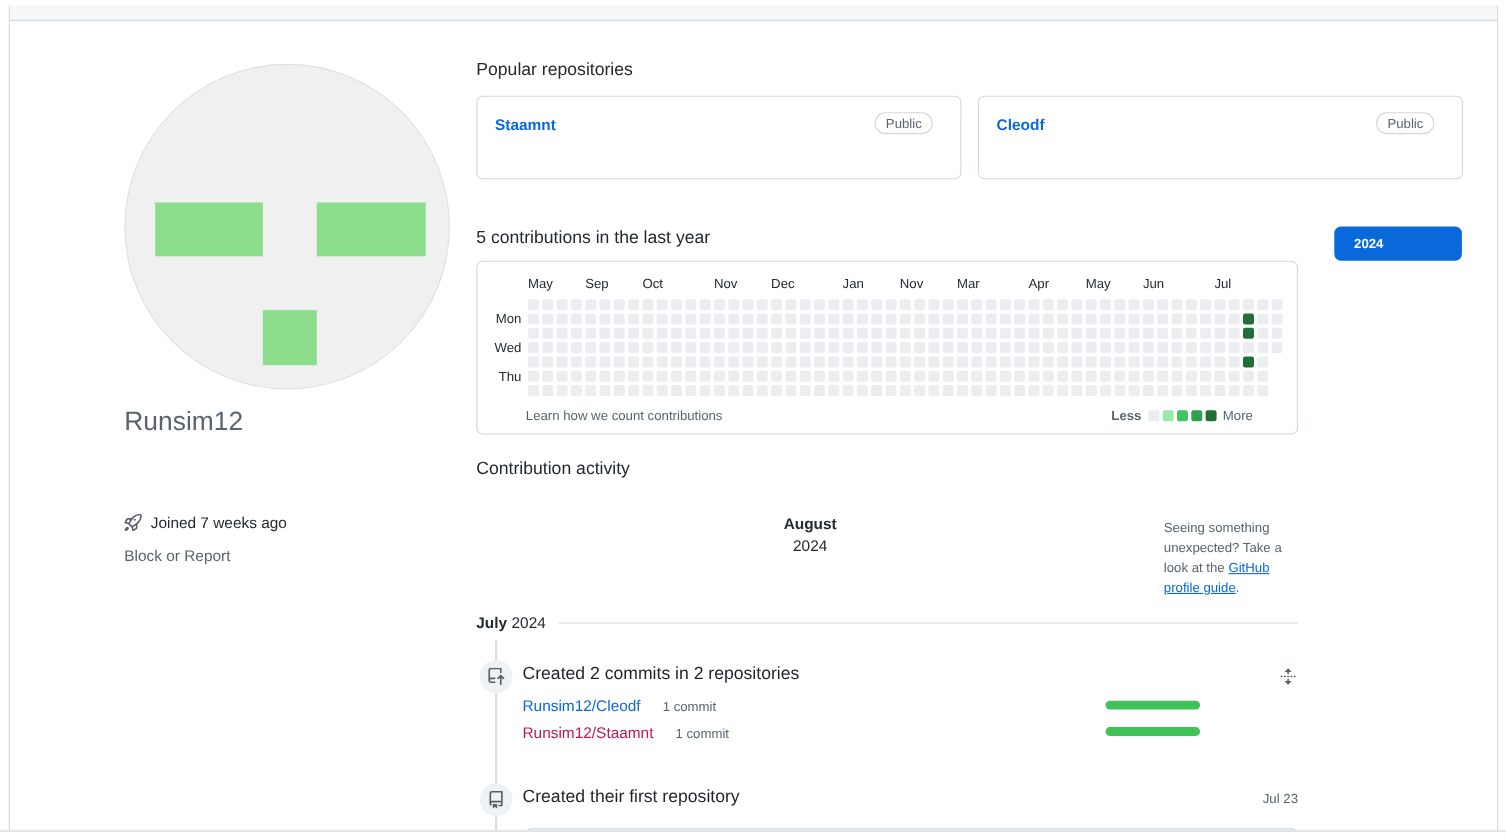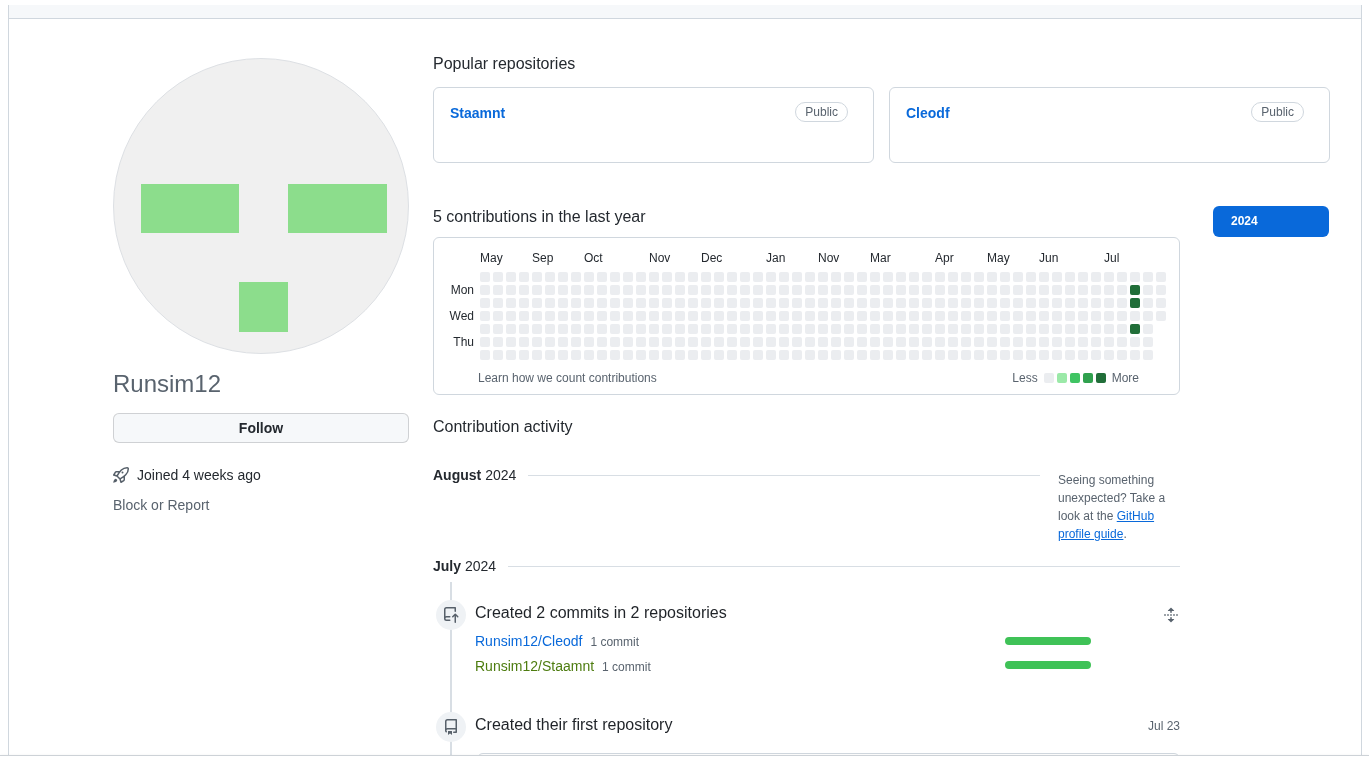--- a/index.html
+++ b/index.html
@@ -43,39 +43,39 @@
   .graph-card { position:absolute; left:433px; top:237px; width:747px; height:158px;
     border:1px solid #d0d7de; border-radius:6px; background:#fff; }
   .month-label { position:absolute; top:14px; font-size:12px; color:#24292f; height:12px; line-height:12px; }
   .day-label { position:absolute; left:6px; width:34px; text-align:right; font-size:12px;
     color:#24292f; height:12px; line-height:12px; }
   .cell { position:absolute; width:10px; height:10px; border-radius:2px; background:#ebedf0; }
   .graph-foot-link { position:absolute; left:44px; top:133px; font-size:12px; color:#59636e; cursor:pointer; }
   .legend { position:absolute; right:40px; top:133px; display:flex; align-items:center; gap:3px;
     font-size:12px; color:#59636e; }
   .legend .sq { width:10px; height:10px; border-radius:2px; }
-  .legend .less { margin-right:3px; } .legend .more { margin-left:3px; }
+  .legend .less { margin-right:3px;font-weight:bold; } .legend .more { margin-left:3px; }
 
   .year-btn { position:absolute; left:1213px; top:206px; width:116px; height:31px;
     background:#0969da; border:none; border-radius:6px; color:#fff; font-size:12px; font-weight:700;
     text-align:left; padding-left:18px; line-height:31px; cursor:pointer; }
 
   
   .tl-month { position:absolute; display:flex; align-items:center; gap:4px; height:14px; }
   .tl-month .m { font-size:14px; font-weight:700; color:#24292f; }
   .tl-month .y { font-size:14px; color:#24292f; }
   .tl-month .rule { flex:1; height:1px; background:#d8dee4; margin-left:8px; }
   .tl-vline { position:absolute; left:450px; top:582px; width:2px; height:180px; background:#d8dee4; }
   .tl-badge { position:absolute; left:436px; width:30px; height:30px; border-radius:50%;
     background:#eff2f5; display:flex; align-items:center; justify-content:center; color:#57606a; }
   .ev-title { position:absolute; left:475px; font-size:16px; color:#1f2328; }
   .unfold-btn { position:absolute; left:1160px; top:604px; width:22px; height:22px; background:none;
     border:none; color:#59636e; cursor:pointer; display:flex; align-items:center; justify-content:center; }
   .commit-row-link { position:absolute; left:475px; font-size:14px; color:#0969da; cursor:pointer; }
-  .commit-count { font-size:12px; color:#59636e; margin-left:8px; }
+  .commit-count { font-size:12px; color:#59636e; margin-left:20px; }
   .commit-bar { position:absolute; left:1005px; width:86px; height:8px; border-radius:4px; background:#3fc257; }
   .ev-date { position:absolute; left:1080px; width:100px; text-align:right; font-size:12px; color:#59636e; }
 
   .aside-note { position:absolute; left:1058px; top:471px; width:124px; font-size:12px;
     line-height:18px; color:#59636e; }
   .aside-note a { color:#0969da; text-decoration:underline; cursor:pointer; }
   .empty-msg { position:absolute; left:433px; top:505px; width:625px; text-align:center;
     font-size:14px; color:#59636e; }
 
   .partial-card { position:absolute; left:477px; top:753px; width:703px; height:12px;
@@ -90,27 +90,26 @@
   <div class="top-strip"></div>
 
   <div class="avatar" style="background: rgb(240, 240, 240);">
     <div class="blk" style="left: 27px; top: 125px; width: 98px; height: 49px; background: rgb(140, 221, 140);"></div>
     <div class="blk" style="left: 174px; top: 125px; width: 99px; height: 49px; background: rgb(140, 221, 140);"></div>
     <div class="blk" style="left: 125px; top: 223px; width: 49px; height: 50px; background: rgb(140, 221, 140);"></div>
   </div>
 
   <div class="username">Runsim12</div>
 
-  <button class="follow-btn">Follow</button>
 
   <div class="joined">
     <svg width="16" height="16" viewBox="0 0 16 16" fill="currentColor">
         <path d="M14.064 0h.186C15.216 0 16 .784 16 1.75v.186a8.752 8.752 0 0 1-2.564 6.186l-.458.459c-.314.314-.641.616-.979.904v3.207c0 .608-.315 1.172-.833 1.49l-2.774 1.707a.749.749 0 0 1-1.11-.418l-.954-3.102a1.214 1.214 0 0 1-.145-.125L3.754 9.816a1.218 1.218 0 0 1-.124-.145L.528 8.717a.749.749 0 0 1-.418-1.11l1.71-2.774A1.748 1.748 0 0 1 3.31 4h3.204c.288-.338.59-.665.904-.979l.459-.458A8.749 8.749 0 0 1 14.064 0ZM8.938 3.623h-.002l-.458.458c-.76.76-1.437 1.598-2.02 2.5l-1.5 2.317 2.143 2.143 2.317-1.5c.902-.583 1.74-1.26 2.499-2.02l.459-.458a7.25 7.25 0 0 0 2.123-5.127V1.75a.25.25 0 0 0-.25-.25h-.186a7.249 7.249 0 0 0-5.125 2.123ZM3.56 14.56c-.732.732-2.334 1.045-3.005 1.148a.234.234 0 0 1-.201-.064.234.234 0 0 1-.064-.201c.103-.671.416-2.273 1.15-3.003a1.502 1.502 0 1 1 2.12 2.12Zm6.94-3.935c-.088.06-.177.118-.266.175l-2.35 1.521.548 1.783 1.949-1.2a.25.25 0 0 0 .119-.213ZM3.678 8.116 5.2 5.766c.058-.09.117-.178.176-.266H3.309a.25.25 0 0 0-.213.119l-1.2 1.95ZM10.5 5.5a1 1 0 1 1-2 0 1 1 0 0 1 2 0Z"></path>
       </svg>
-    <span>Joined 4 weeks ago</span>
+    <span>Joined 7 weeks ago</span>
   </div>
 
   <div class="block-report">Block or Report</div>
 
   <div class="h-section" style="left:433px; top:55px;">Popular repositories</div>
 
   <div class="repo-card" style="left:433px;">
     <span class="rname">Staamnt</span>
     <span class="badge">Public</span>
   </div>
@@ -518,21 +517,21 @@
           <span class="sq" style="background: rgb(64, 196, 99);"></span>
           <span class="sq" style="background: rgb(48, 161, 78);"></span>
           <span class="sq" style="background: rgb(33, 110, 57);"></span>
         </span>
       <span class="more">More</span>
     </div>
   </div>
 
   <div class="h-section" style="left:433px; top:418px;">Contribution activity</div>
 
-  <div class="tl-month" style="left:433px; top:468px; width:607px;">
+  <div class="tl-month" style="left:433px; top:468px; width:607px;flex-direction:column;">
     <span class="m">August</span>
     <span class="y">2024</span>
     <span class="rule"></span>
   </div>
 
   <div class="aside-note">
     <span>Seeing something unexpected? Take a look at the </span><a>GitHub profile guide</a><span>.</span>
   </div>
 
 
@@ -555,21 +554,21 @@
         <path d="m8.177.677 2.896 2.896a.25.25 0 0 1-.177.427H8.75v1.25a.75.75 0 0 1-1.5 0V4H5.104a.25.25 0 0 1-.177-.427L7.823.677a.25.25 0 0 1 .354 0ZM7.25 10.75a.75.75 0 0 1 1.5 0V12h2.146a.25.25 0 0 1 .177.427l-2.896 2.896a.25.25 0 0 1-.354 0l-2.896-2.896A.25.25 0 0 1 5.104 12H7.25v-1.25Zm-5-2a.75.75 0 0 0 0-1.5h-.5a.75.75 0 0 0 0 1.5h.5ZM6 8a.75.75 0 0 1-.75.75h-.5a.75.75 0 0 1 0-1.5h.5A.75.75 0 0 1 6 8Zm2.25.75a.75.75 0 0 0 0-1.5h-.5a.75.75 0 0 0 0 1.5h.5ZM12 8a.75.75 0 0 1-.75.75h-.5a.75.75 0 0 1 0-1.5h.5A.75.75 0 0 1 12 8Zm2.25.75a.75.75 0 0 0 0-1.5h-.5a.75.75 0 0 0 0 1.5h.5Z"></path>
       </svg>
   </button>
 
   <div class="commit-row-link" style="top:633px;">
     <a style="color:#0969da; text-decoration:none; cursor:pointer;">Runsim12/Cleodf</a><span class="commit-count">1 commit</span>
   </div>
   <div class="commit-bar" style="top: 637px; background: rgb(63, 194, 87);"></div>
 
   <div class="commit-row-link" style="top:658px;">
-    <a style="color:#4d7c0f; text-decoration:none; cursor:pointer;">Runsim12/Staamnt</a><span class="commit-count">1 commit</span>
+    <a style="color:#be185d; text-decoration:none; cursor:pointer;">Runsim12/Staamnt</a><span class="commit-count">1 commit</span>
   </div>
   <div class="commit-bar" style="top: 661px; background: rgb(63, 194, 87);"></div>
 
   <div class="tl-badge" style="top:712px;">
     <svg width="16" height="16" viewBox="0 0 16 16" fill="currentColor">
         <path d="M2 2.5A2.5 2.5 0 0 1 4.5 0h8.75a.75.75 0 0 1 .75.75v12.5a.75.75 0 0 1-.75.75h-2.5a.75.75 0 0 1 0-1.5h1.75v-2h-8a1 1 0 0 0-.714 1.7.75.75 0 1 1-1.072 1.05A2.495 2.495 0 0 1 2 11.5Zm10.5-1h-8a1 1 0 0 0-1 1v6.708A2.486 2.486 0 0 1 4.5 9h8ZM5 12.25a.25.25 0 0 1 .25-.25h3.5a.25.25 0 0 1 .25.25v3.25a.25.25 0 0 1-.4.2l-1.45-1.087a.249.249 0 0 0-.3 0L5.4 15.7a.25.25 0 0 1-.4-.2Z"></path>
       </svg>
   </div>
   <div class="ev-title" style="top:716px;">Created their first repository</div>
   <div class="ev-date" style="top:719px;">Jul 23</div>

